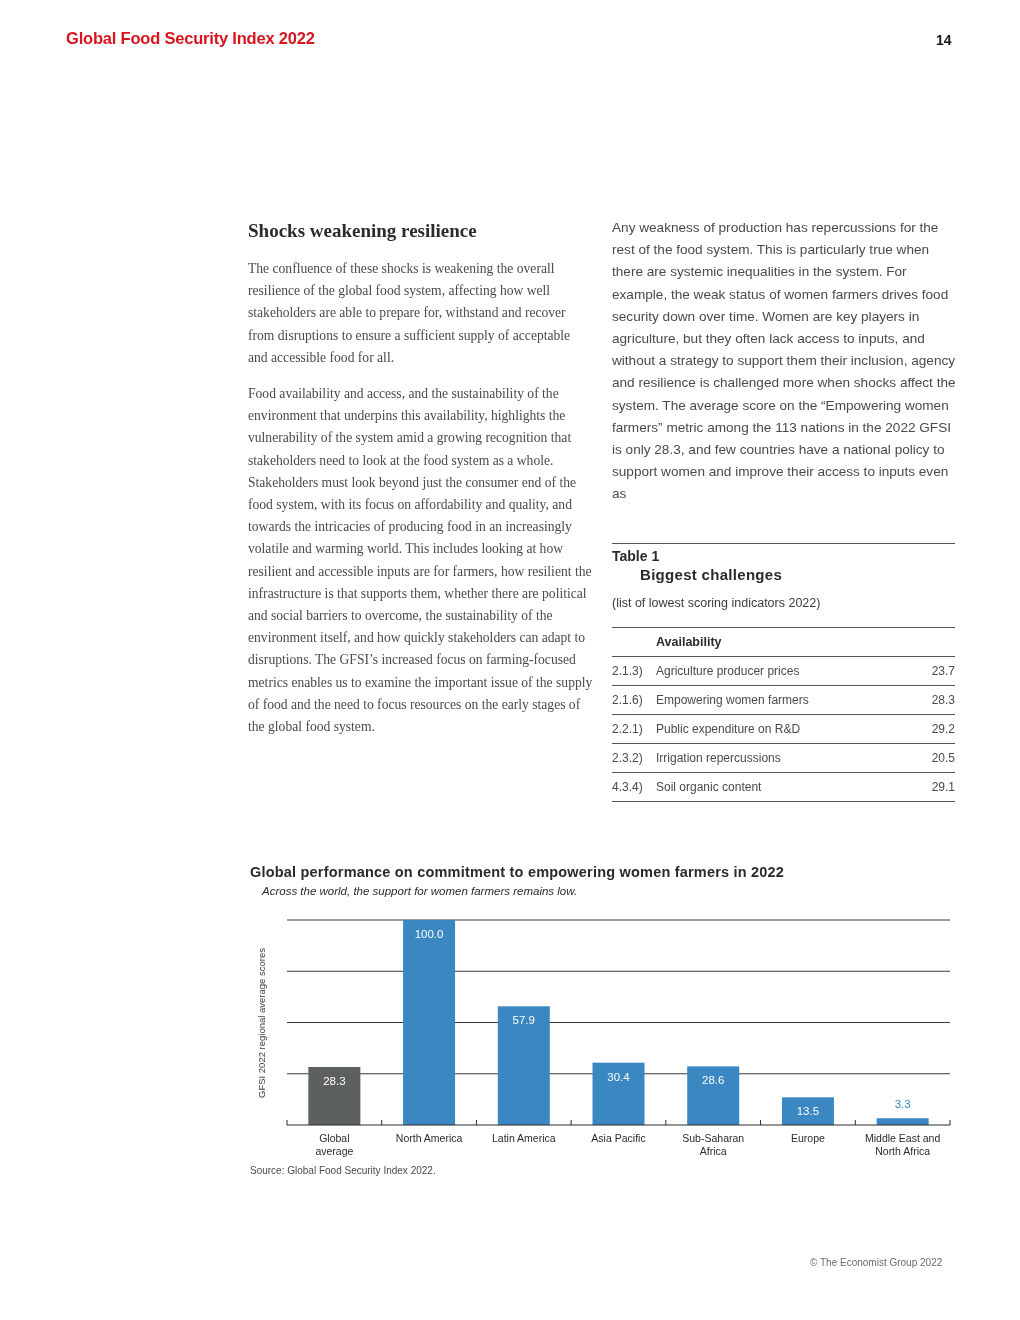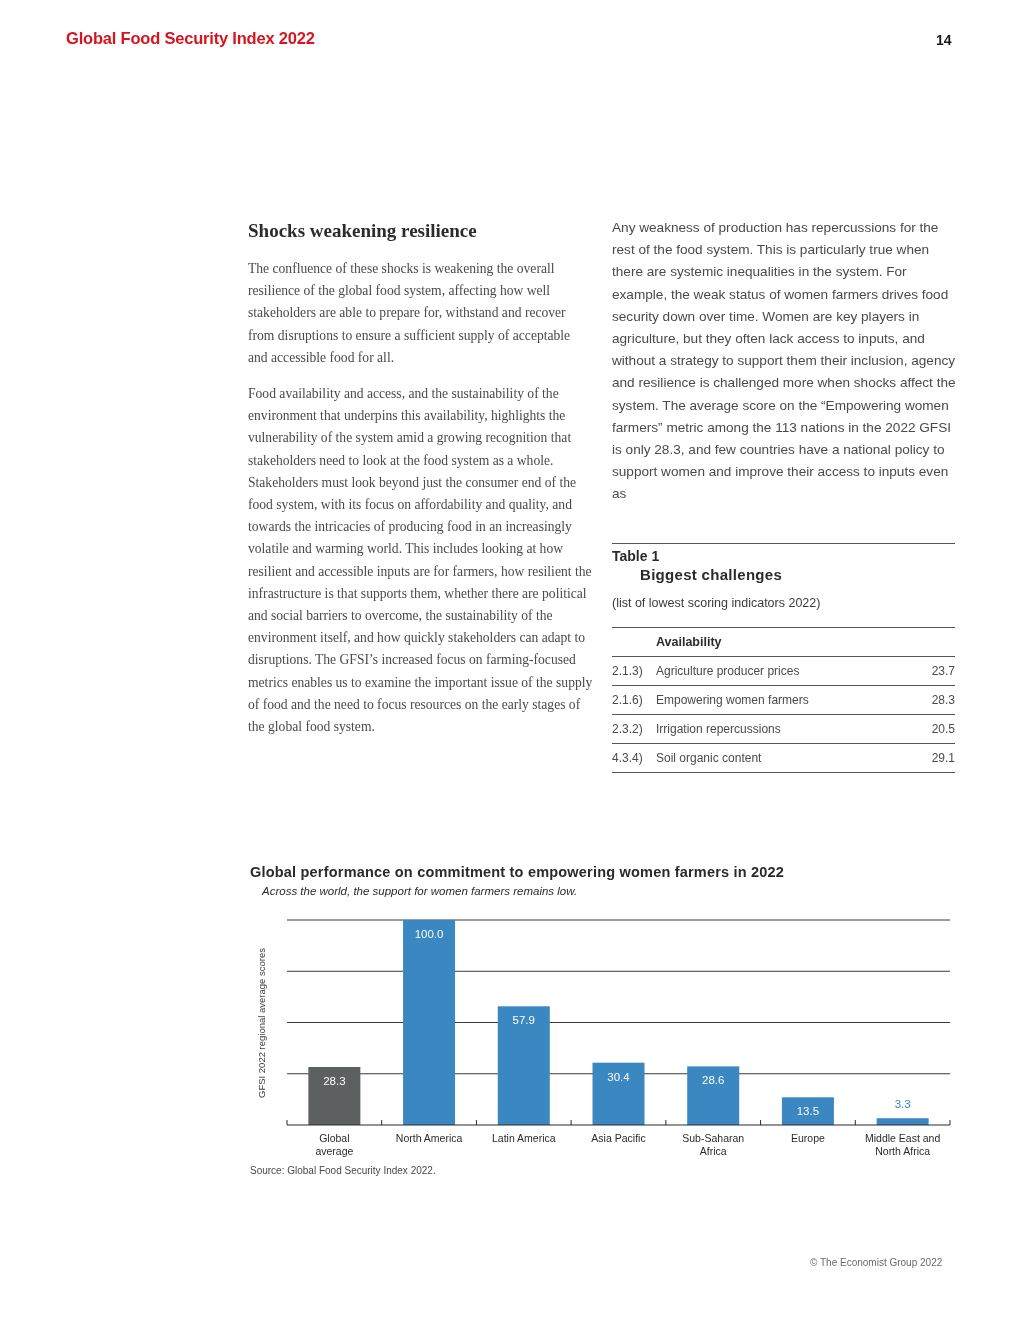--- a/index.html
+++ b/index.html
@@ -62,20 +62,25 @@
         <td class="code">2.1.3)</td>
         <td>Agriculture producer prices</td>
         <td class="val">23.7</td>
       </tr>
       <tr>
         <td class="code">2.1.6)</td>
         <td>Empowering women farmers</td>
         <td class="val">28.3</td>
       </tr>
       <tr>
+        <td class="code">2.2.1)</td>
+        <td>Public expenditure on R&amp;D</td>
+        <td class="val">29.2</td>
+      </tr>
+      <tr>
         <td class="code">2.3.2)</td>
         <td>Irrigation repercussions</td>
         <td class="val">20.5</td>
       </tr>
       <tr>
         <td class="code">4.3.4)</td>
         <td>Soil organic content</td>
         <td class="val">29.1</td>
       </tr>
     </tbody>

